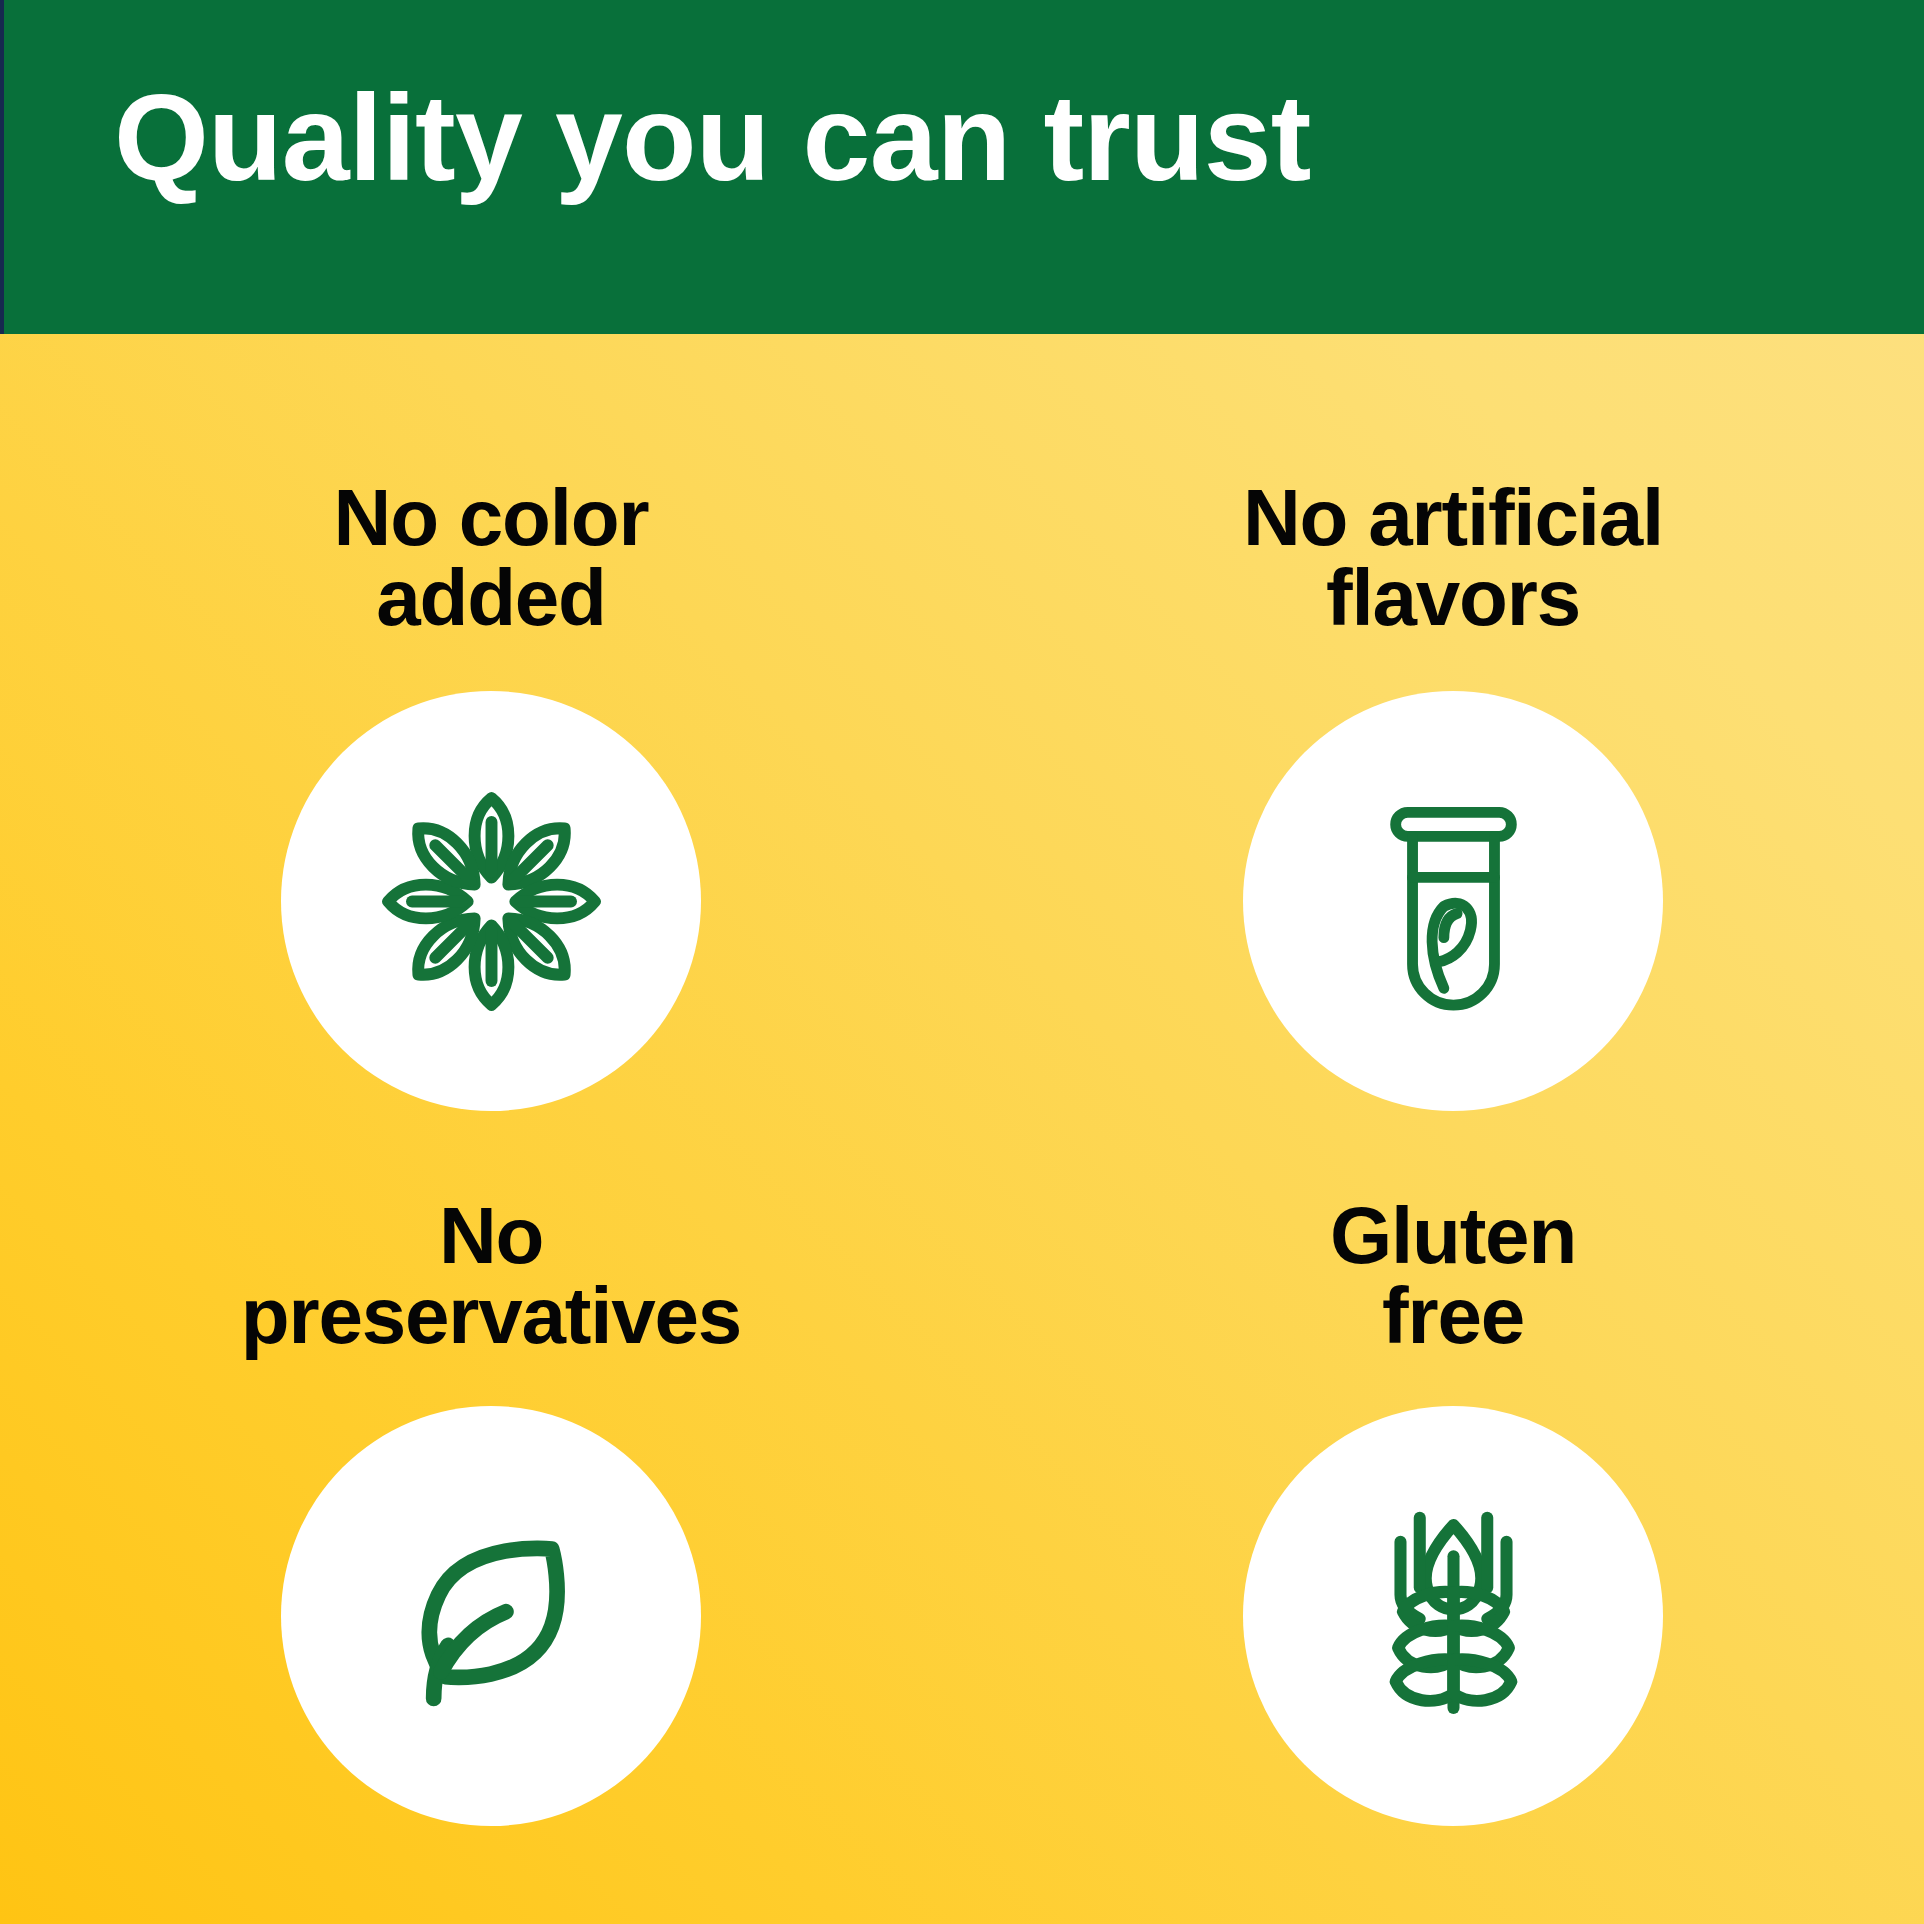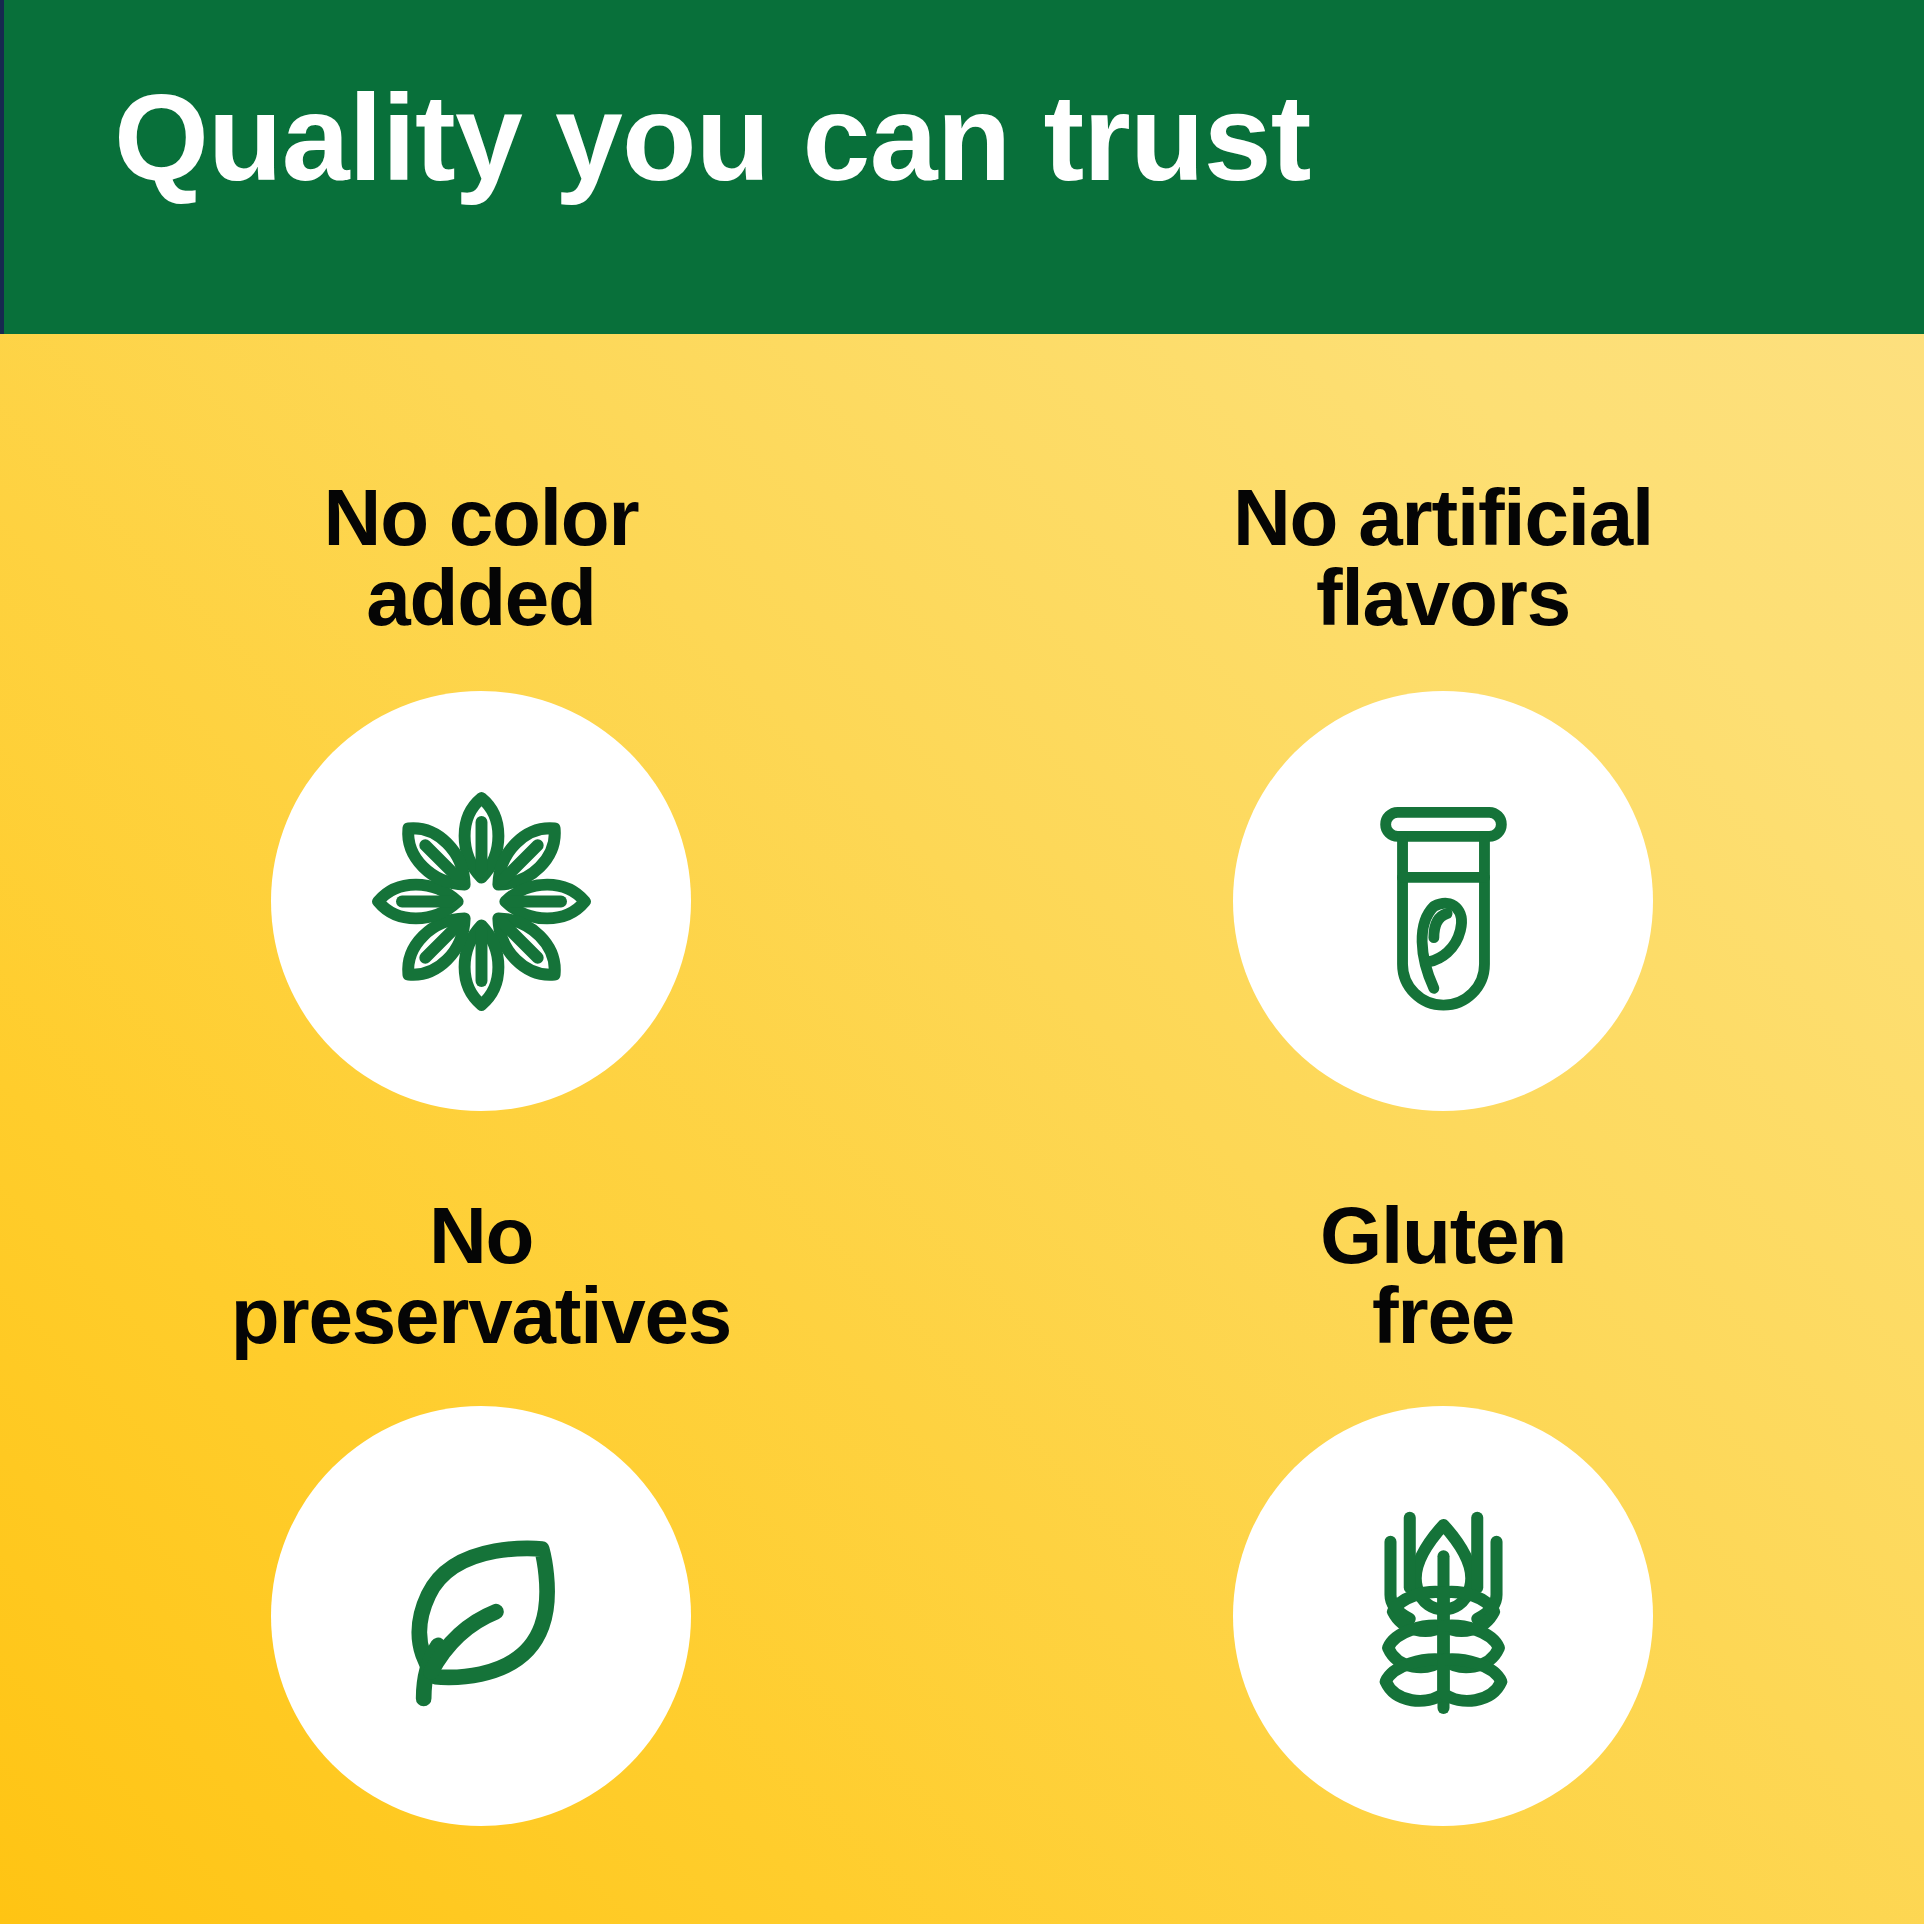--- a/index.html
+++ b/index.html
@@ -36,21 +36,21 @@
     white-space:nowrap;
     font-family:"Liberation Sans","DejaVu Sans",sans-serif;
     margin-left:24px;
   }
 
   
   #grid{
     position:absolute;left:0;top:334px;width:1925px;height:1591px;
     z-index:2;
   }
-  .cell{position:absolute;width:962px;height:796px;}
+  .cell{position:absolute;width:962px;height:796px;padding-left:20px;}
   .cell.c0{left:0;   top:0;}
   .cell.c1{left:962px;top:0;}
   .cell.c2{left:0;   top:738px;}
   .cell.c3{left:962px;top:738px;}
 
   .cell-inner{
     position:absolute;left:0;right:0;top:0;
     display:flex;flex-direction:column;align-items:center;
   }
   .cell.c0 .cell-inner, .cell.c1 .cell-inner{padding-top:144px;}

